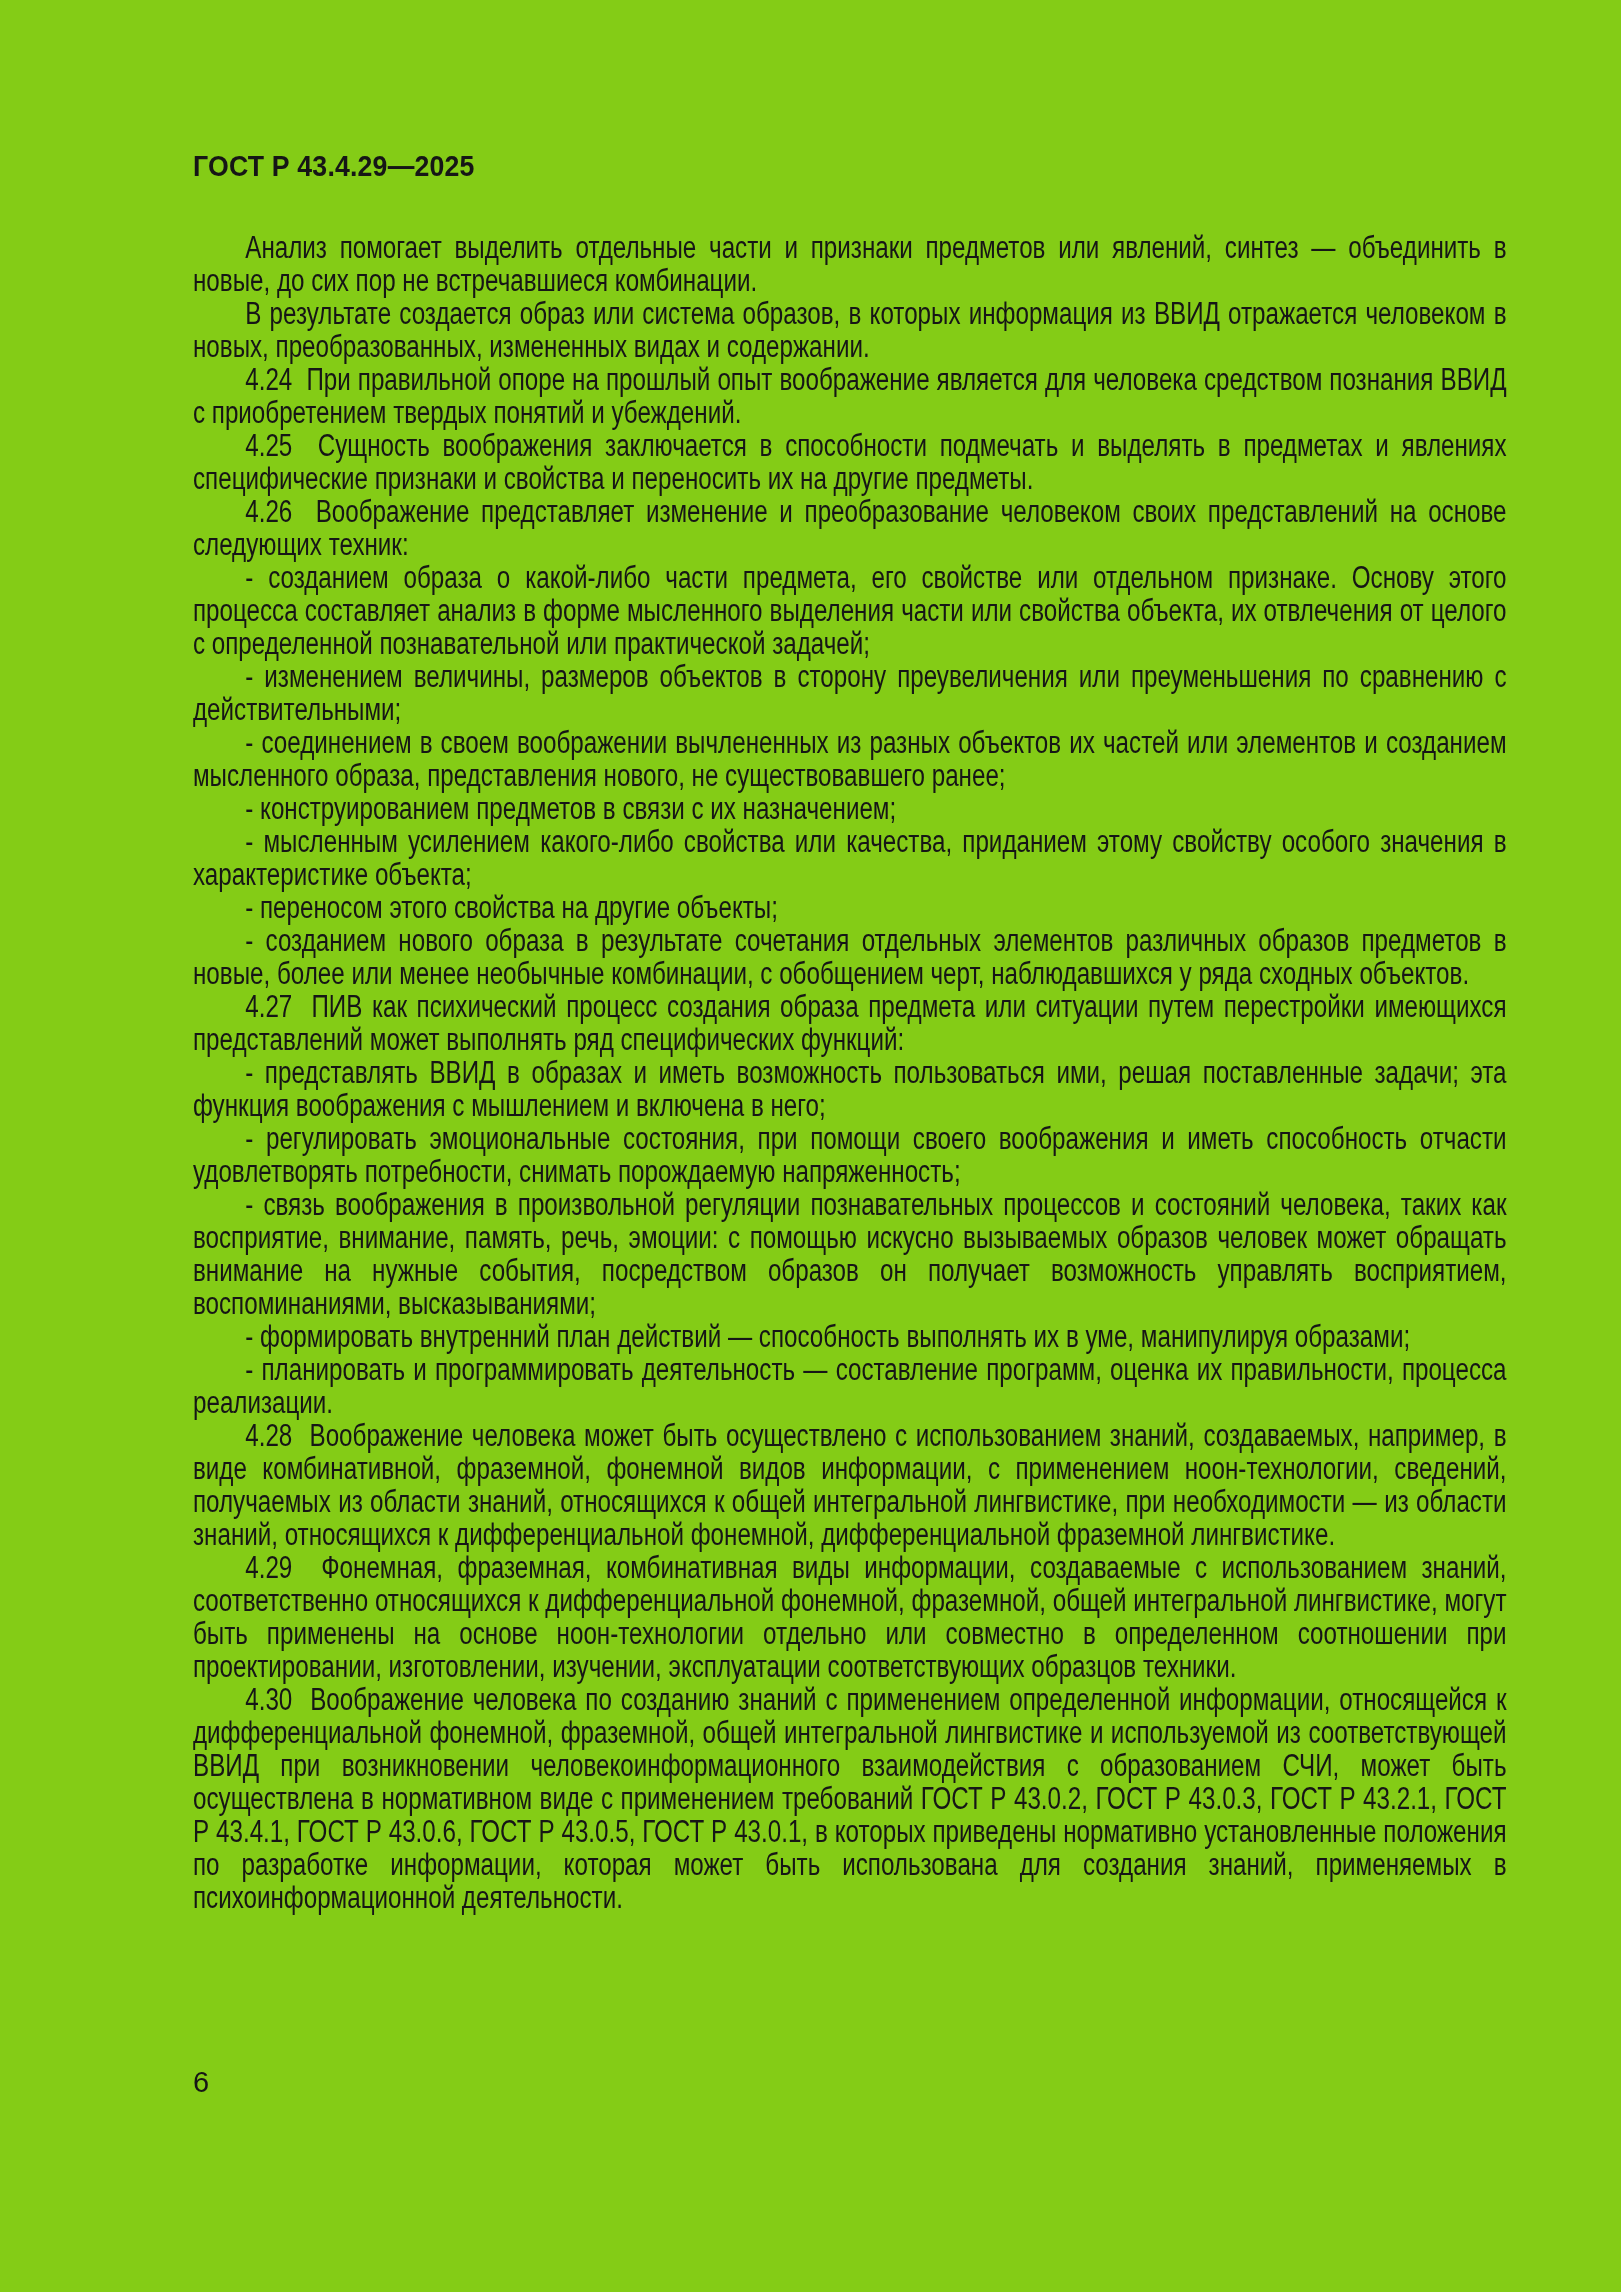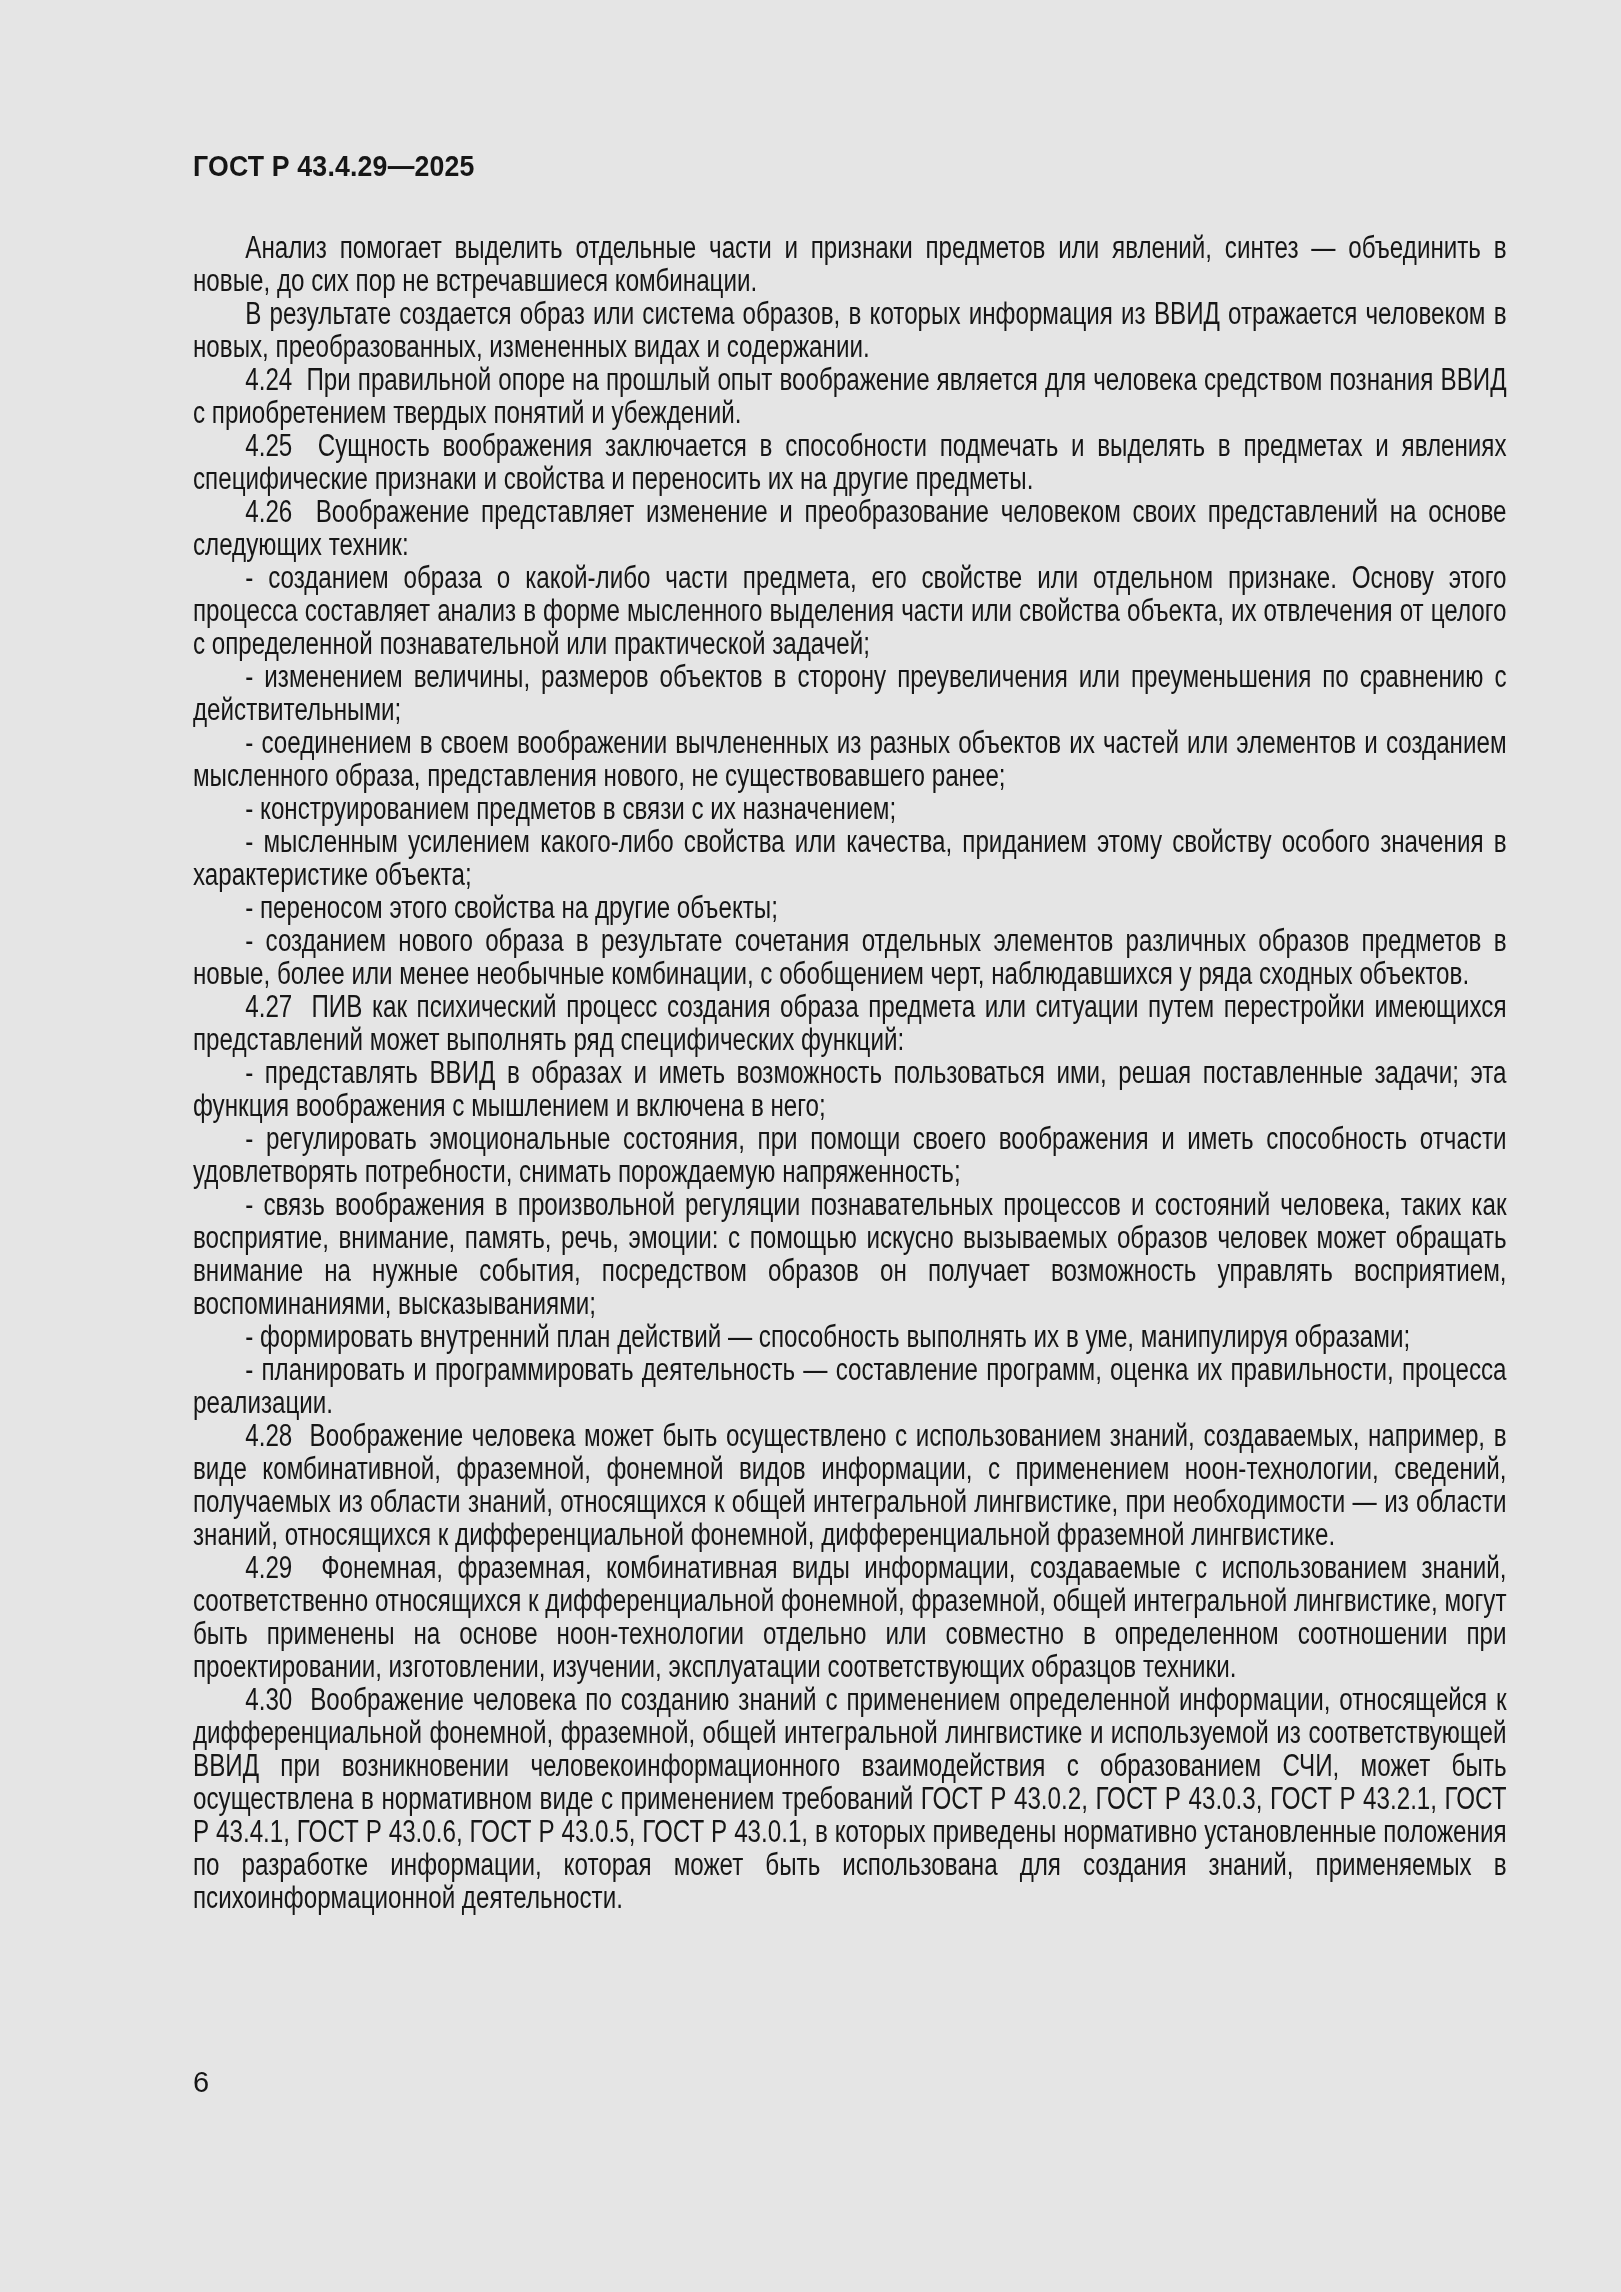--- a/index.html
+++ b/index.html
@@ -12,21 +12,21 @@
     height: 2293px;
     position: relative;
     font-family: "Liberation Sans", sans-serif;
     color: #161616;
   }
   .page {
     position: absolute;
     left: 0; top: 0;
     width: 1621px;
     height: 2293px;
-    background: #e5e5e5;
+    background: #84cc16;
   }
   .page-header {
     position: absolute;
     left: 193px;
     top: 150px;
     font-size: 29px;
     font-weight: bold;
     white-space: nowrap;
     transform: scaleX(0.92);
     transform-origin: top left;

